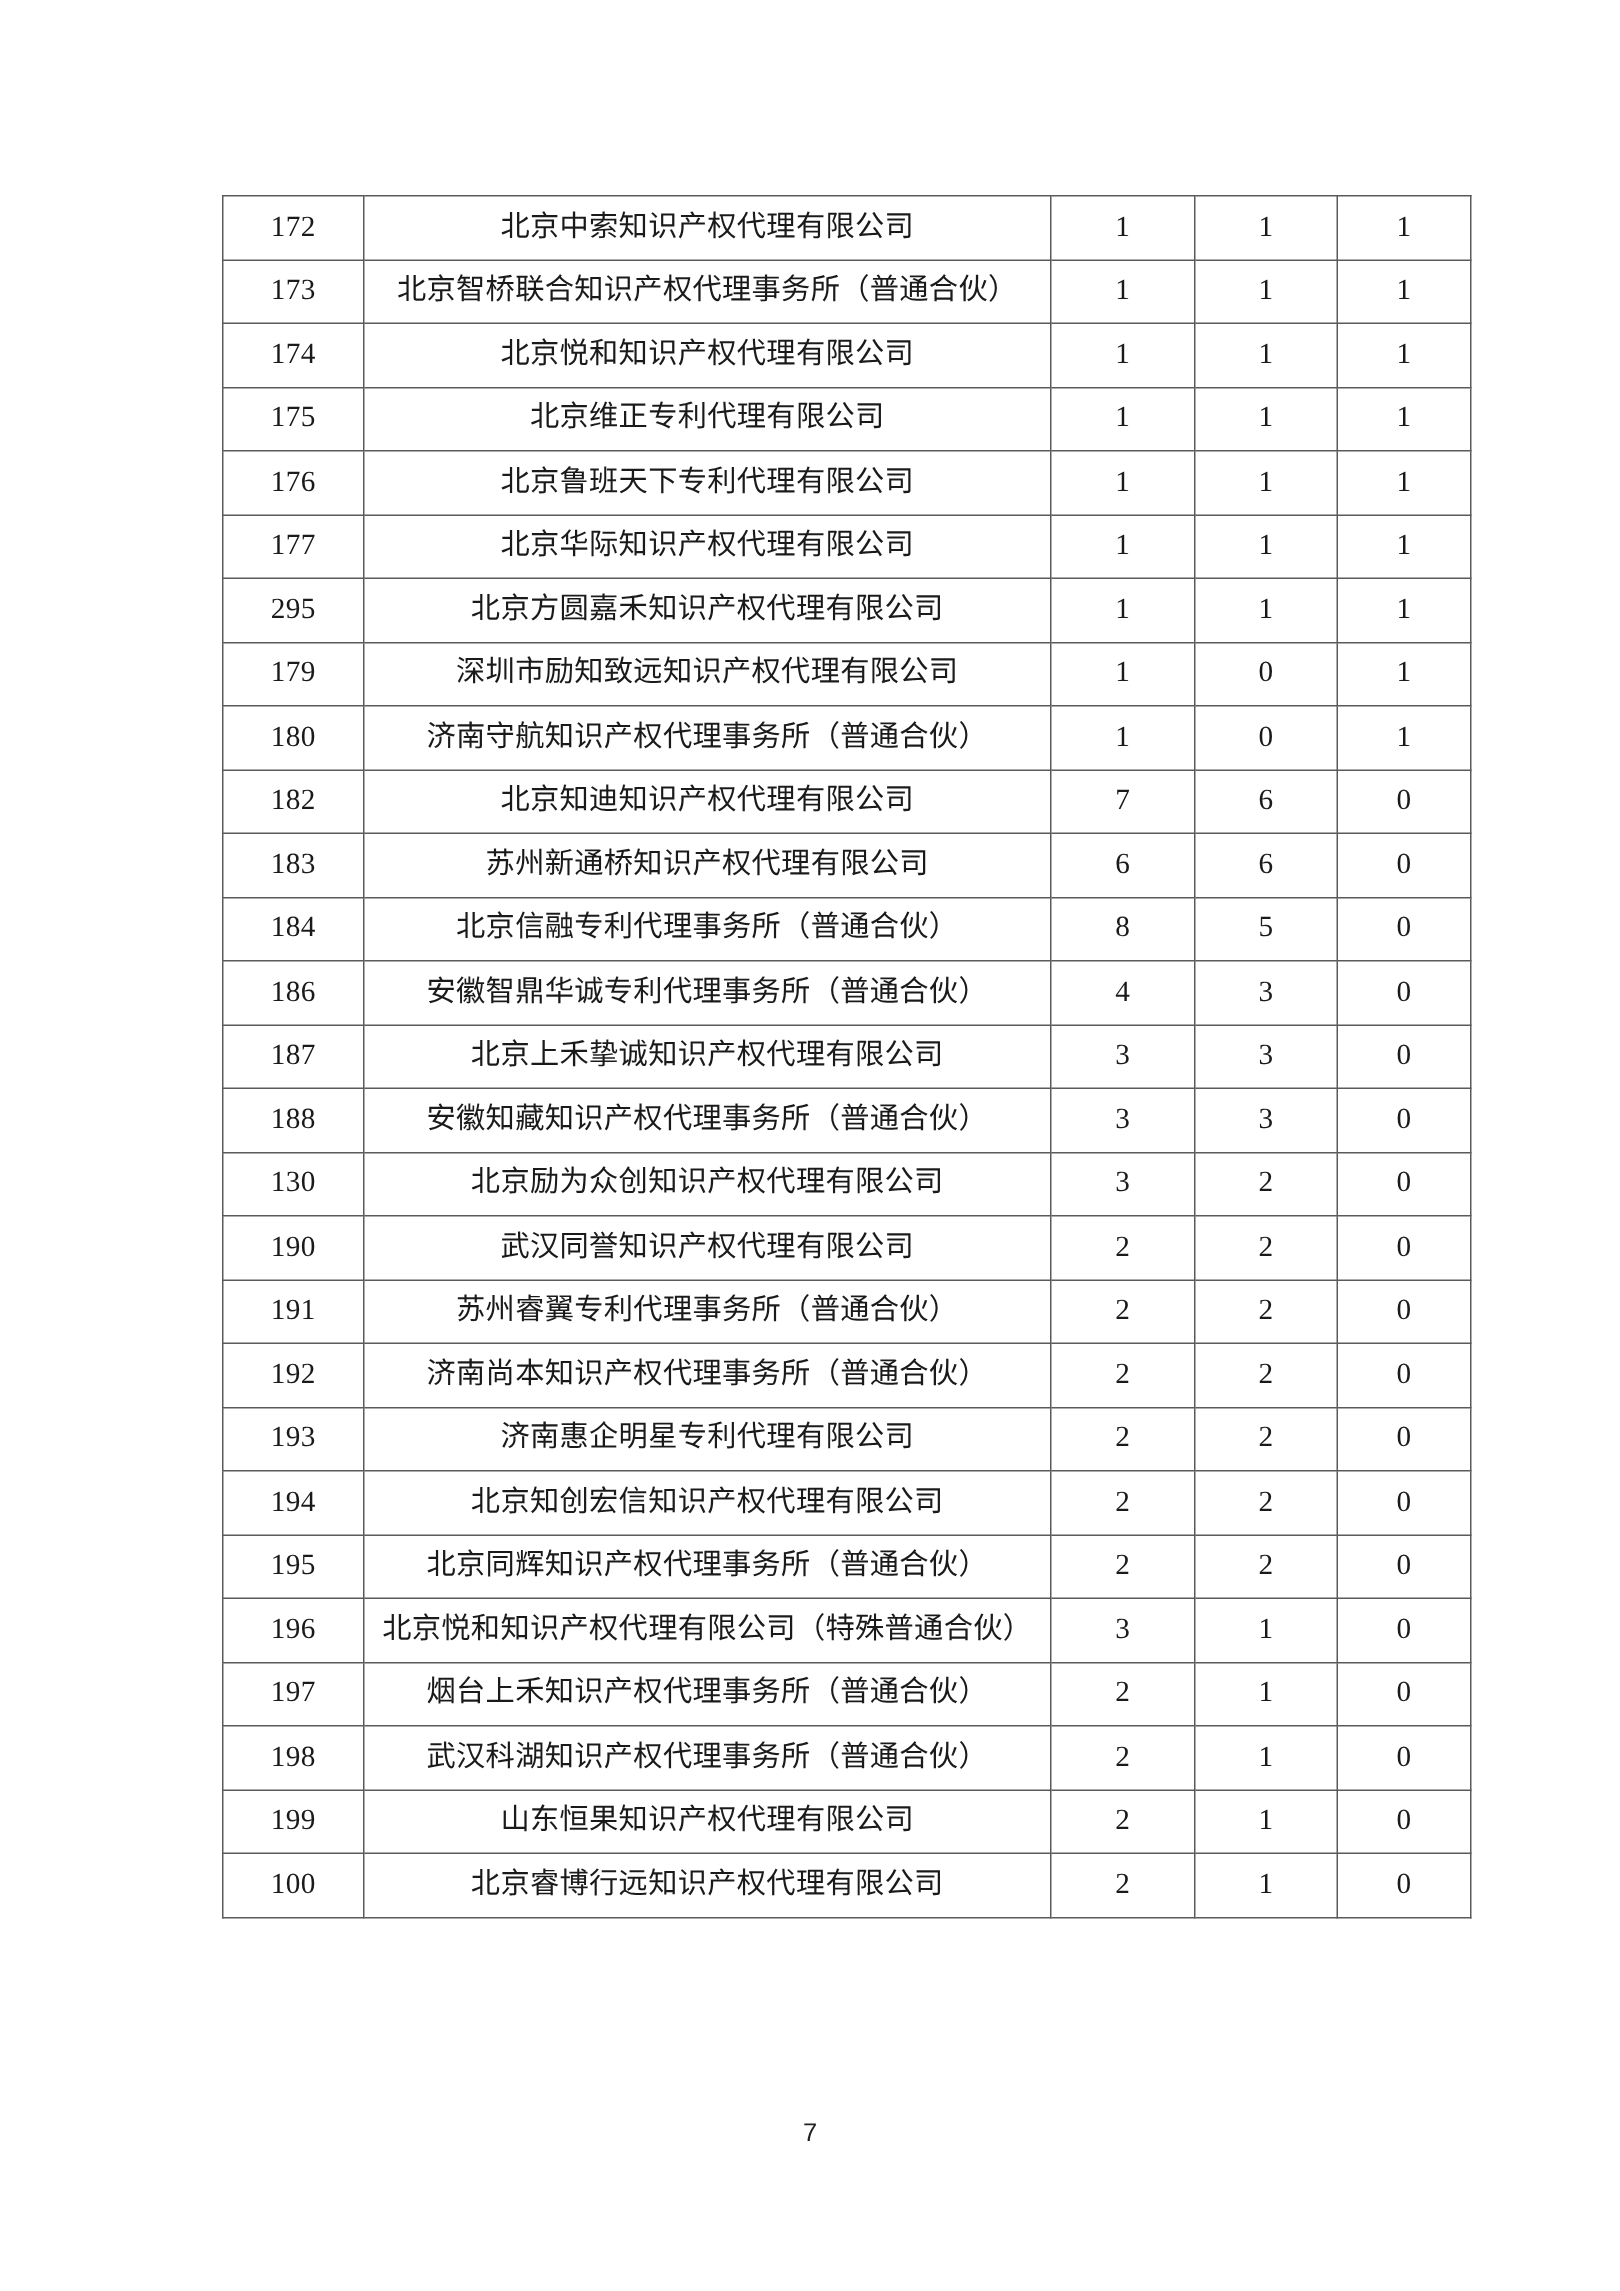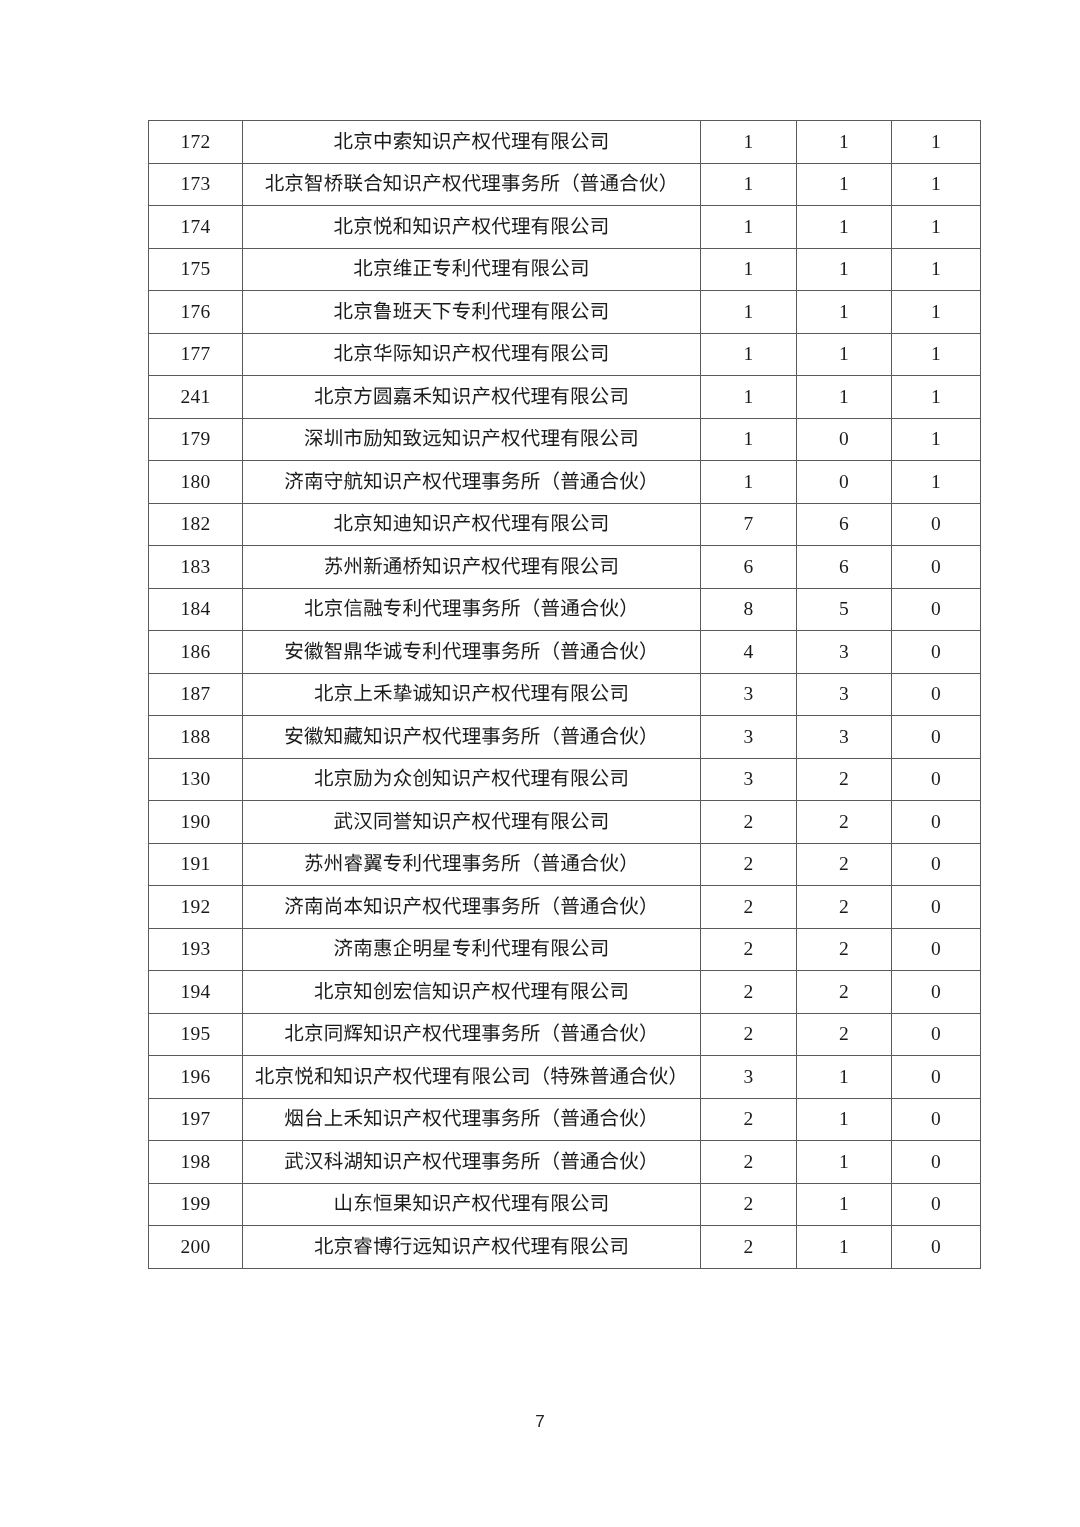--- a/index.html
+++ b/index.html
@@ -22,21 +22,21 @@
     left: 0;
     top: 0;
     width: 1080px;
     height: 1527px;
     background: #ffffff;
   }
 
   .table-wrap {
     position: absolute;
     left: 124px;
-    top: 120px;
+    top: 130px;
     width: 832px;
     padding-left: 24px;
   }
 
   table.data-table {
     border-collapse: collapse;
     table-layout: fixed;
     width: 832px;
     border: 1px solid #5a5a5a;
   }
@@ -135,21 +135,21 @@
             <td class="cell-num">1</td>
           </tr>
           <tr>
             <td class="cell-index">177</td>
             <td class="cell-name">北京华际知识产权代理有限公司</td>
             <td class="cell-num">1</td>
             <td class="cell-num">1</td>
             <td class="cell-num">1</td>
           </tr>
           <tr>
-            <td class="cell-index">241</td>
+            <td class="cell-index">295</td>
             <td class="cell-name">北京方圆嘉禾知识产权代理有限公司</td>
             <td class="cell-num">1</td>
             <td class="cell-num">1</td>
             <td class="cell-num">1</td>
           </tr>
           <tr>
             <td class="cell-index">179</td>
             <td class="cell-name">深圳市励知致远知识产权代理有限公司</td>
             <td class="cell-num">1</td>
             <td class="cell-num">0</td>
@@ -275,21 +275,21 @@
             <td class="cell-num">0</td>
           </tr>
           <tr>
             <td class="cell-index">199</td>
             <td class="cell-name">山东恒果知识产权代理有限公司</td>
             <td class="cell-num">2</td>
             <td class="cell-num">1</td>
             <td class="cell-num">0</td>
           </tr>
           <tr>
-            <td class="cell-index">200</td>
+            <td class="cell-index">100</td>
             <td class="cell-name">北京睿博行远知识产权代理有限公司</td>
             <td class="cell-num">2</td>
             <td class="cell-num">1</td>
             <td class="cell-num">0</td>
           </tr>
         </tbody>
     </table>
   </div>
 
   <div class="page-number">7</div>

